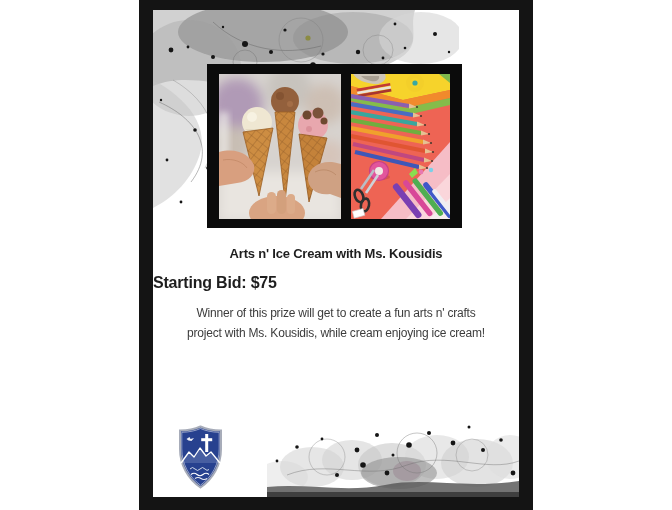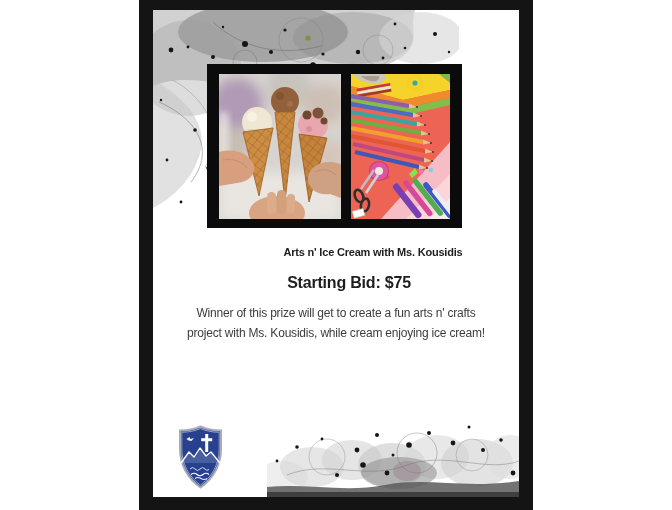--- a/index.html
+++ b/index.html
@@ -20,26 +20,26 @@
   .ink-bottom{position:absolute;right:0;bottom:0;}
   .collage{
     position:absolute;left:54px;top:54px;width:255px;height:164px;
     background:#0b0b0b;
   }
   .photo{position:absolute;top:10px;display:block;}
   .photo-left{left:12px;}
   .photo-right{left:144px;}
   .title-line{
     position:absolute;top:236px;left:0;width:100%;
-    text-align:center;font-size:11px;font-weight:bold;color:#1e1e1e;
-    letter-spacing:-0.2px;white-space:nowrap;margin-left:37px;
+    text-align:center;font-size:13px;font-weight:bold;color:#1e1e1e;
+    letter-spacing:-0.2px;white-space:nowrap;
   }
   .bid-line{
-    position:absolute;top:264px;left:13px;width:100%;
-    text-align:center;font-size:16px;font-weight:bold;color:#1e1e1e;
+    position:absolute;top:264px;left:0;width:100%;
+    text-align:left;font-size:16px;font-weight:bold;color:#1e1e1e;
     letter-spacing:-0.2px;white-space:nowrap;
   }
   .desc-block{
     position:absolute;top:293px;left:0;width:100%;
     text-align:center;font-size:12px;color:#3c3c3c;
     line-height:20px;letter-spacing:-0.2px;
   }
   .desc-block div{white-space:nowrap;}
   .crest{position:absolute;left:24px;top:415px;}
 </style>

